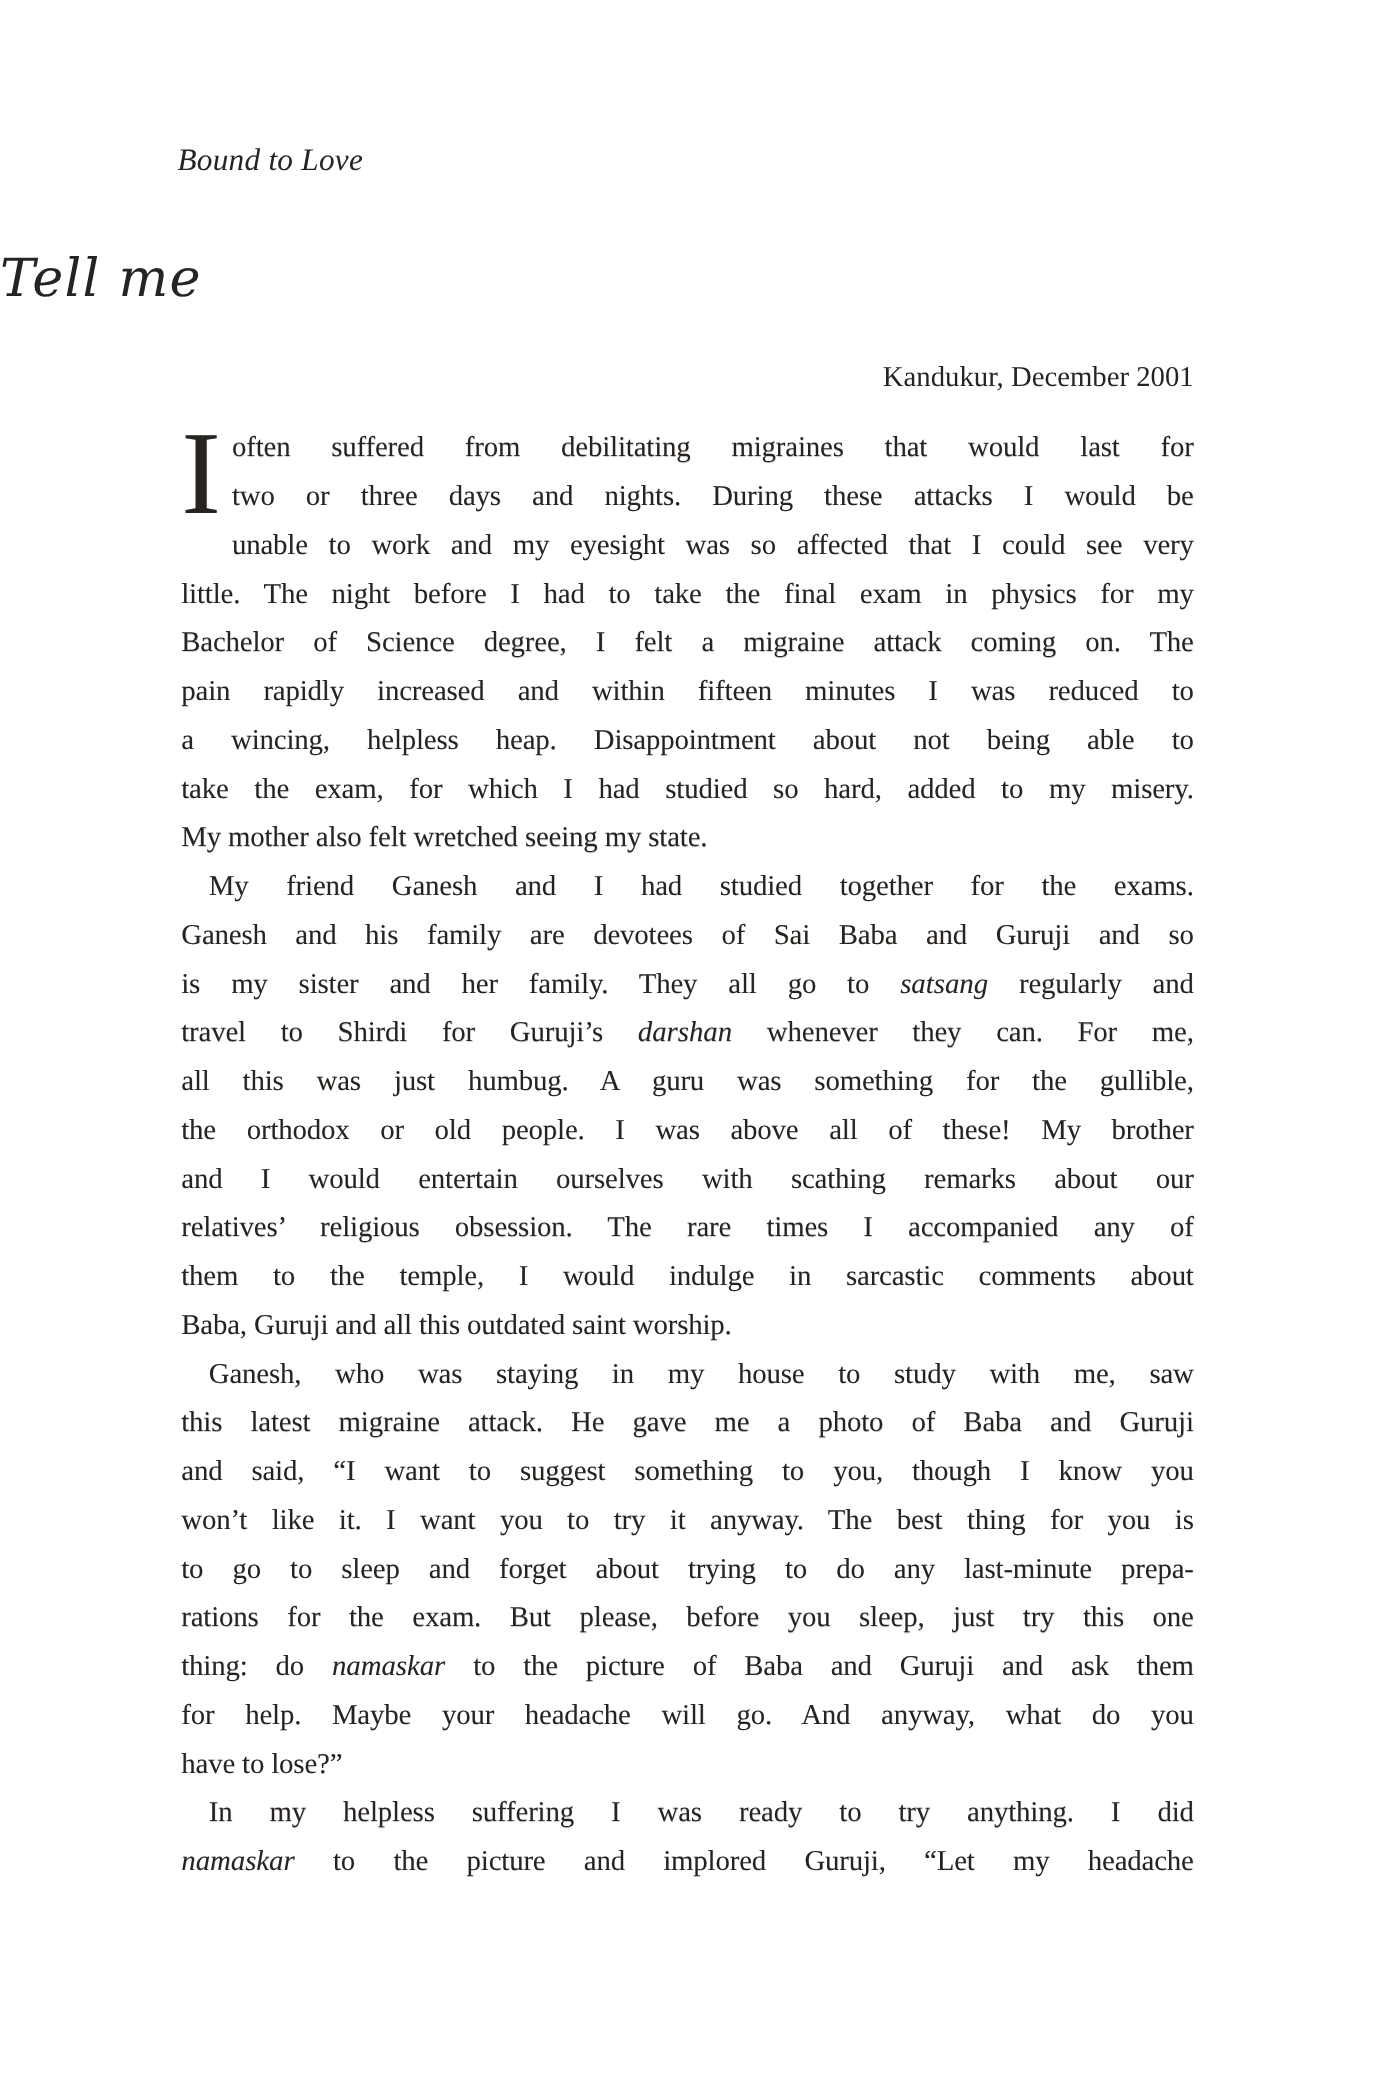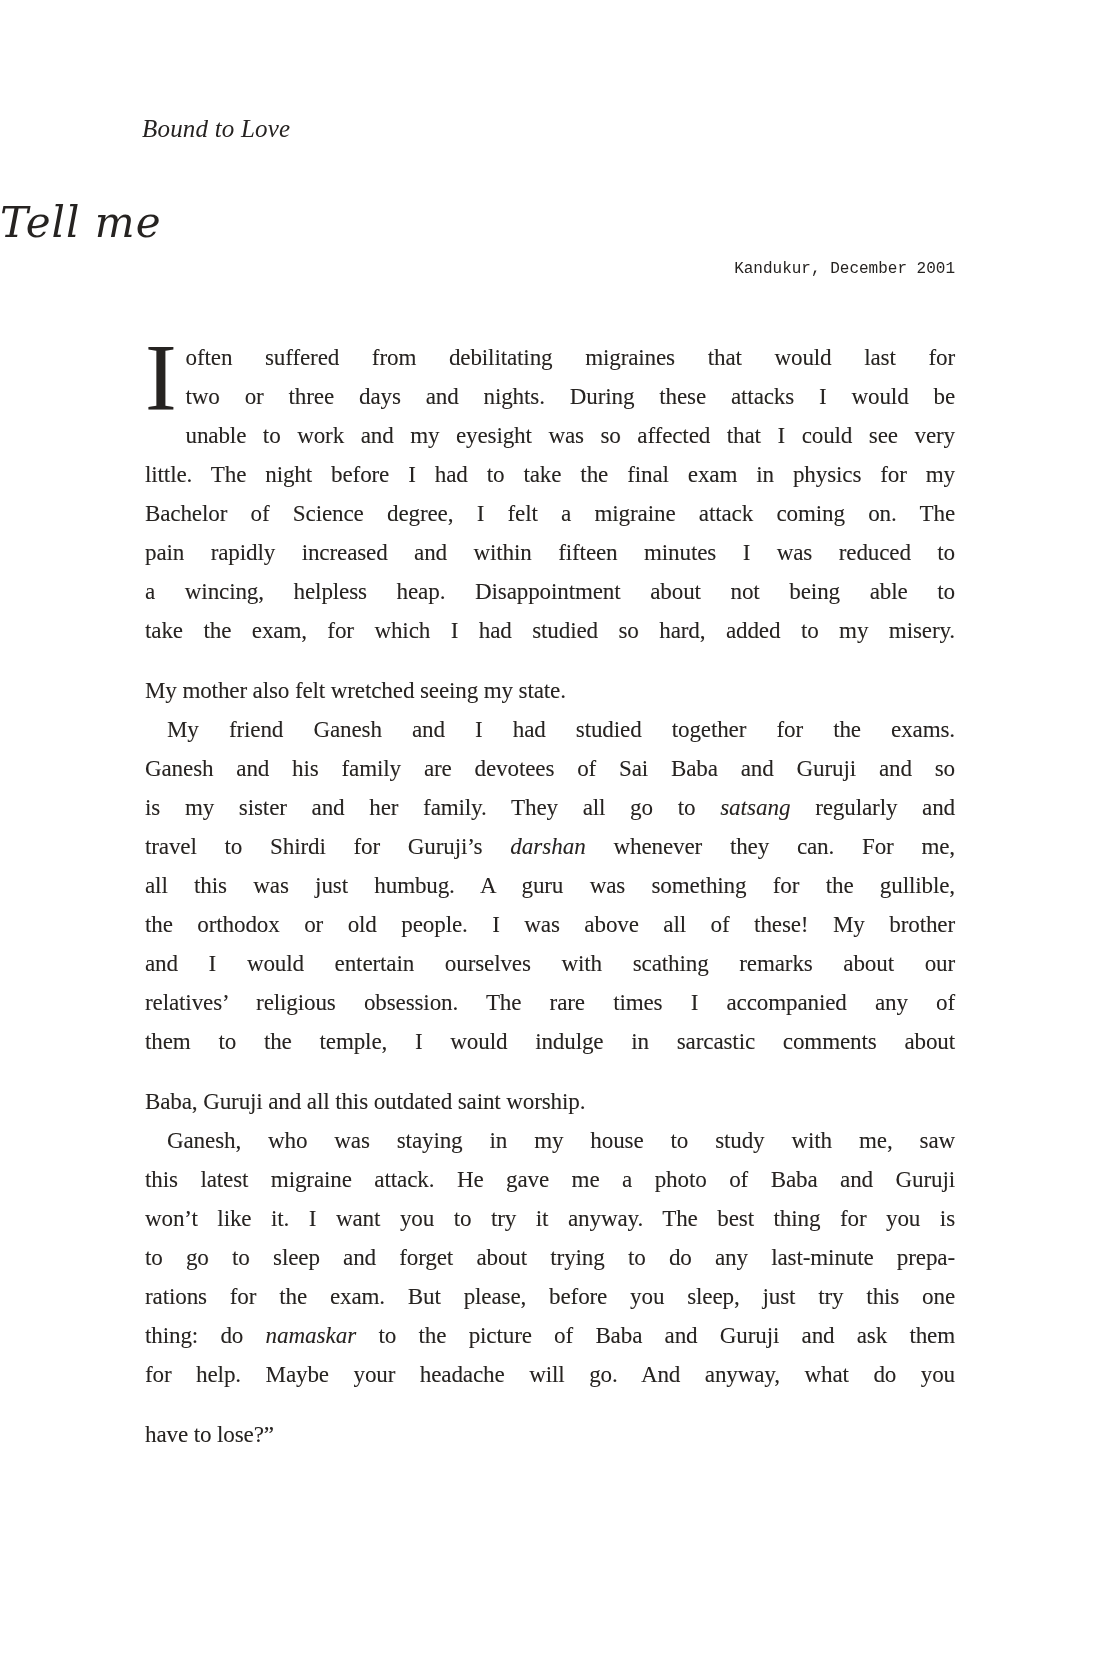--- a/index.html
+++ b/index.html
@@ -18,37 +18,37 @@
   }
   .chapter-title{
     position:absolute;left:0;top:198px;width:1100px;
     margin:0;
     font-family:"DejaVu Serif",serif;
     font-style:italic;font-weight:400;
     font-size:42px;line-height:1.2;
     letter-spacing:1px;
   }
   .dateline{
-    position:absolute;right:145px;top:260px;
-    font-size:16px;line-height:1.2;font-family:Liberation Mono, monospace;
+    position:absolute;right:145px;top:288px;
+    font-size:23px;line-height:1.2;
   }
   .body-text{
     position:absolute;left:145px;top:338px;width:810px;
     font-size:23px;line-height:39px;
     letter-spacing:-0.1px;
     text-shadow:0.3px 0.3px 0.5px rgba(95,85,75,0.30);
   }
   .paragraph{margin:0;}
   .paragraph::after{content:"";display:block;clear:none;}
   .line{
     text-align:justify;
     text-align-last:justify;
     height:39px;overflow:visible;white-space:nowrap;
   }
-  .line.last{text-align-last:left;margin-top:21px;}
+  .line.last{text-align-last:left;}
   .line.indent{padding-left:22px;}
   .line i{font-style:italic;letter-spacing:0;margin-top:26px;}
   .dropcap{
     float:left;
     font-family:"Liberation Serif",serif;
     font-size:95px;line-height:76px;
     height:78px;
     padding:2px 9px 0 0;
   }
   .page-number{
@@ -87,23 +87,28 @@
         <div class="line">all this was just humbug. A guru was something for the gullible,</div>
         <div class="line">the orthodox or old people. I was above all of these! My brother</div>
         <div class="line">and I would entertain ourselves with scathing remarks about our</div>
         <div class="line">relatives’ religious obsession. The rare times I accompanied any of</div>
         <div class="line">them to the temple, I would indulge in sarcastic comments about</div>
         <div class="line last">Baba, Guruji and all this outdated saint worship.</div>
       </div>
       <div class="paragraph">
         <div class="line indent">Ganesh, who was staying in my house to study with me, saw</div>
         <div class="line">this latest migraine attack. He gave me a photo of Baba and Guruji</div>
+        <div class="line">and said, “I want to suggest something to you, though I know you</div>
         <div class="line">won’t like it. I want you to try it anyway. The best thing for you is</div>
         <div class="line">to go to sleep and forget about trying to do any last-minute prepa-</div>
         <div class="line">rations for the exam. But please, before you sleep, just try this one</div>
         <div class="line">thing: do <i>namaskar</i> to the picture of Baba and Guruji and ask them</div>
         <div class="line">for help. Maybe your headache will go. And anyway, what do you</div>
         <div class="line last">have to lose?”</div>
       </div>
+      <div class="paragraph">
+        <div class="line indent">In my helpless suffering I was ready to try anything. I did</div>
+        <div class="line"><i>namaskar</i> to the picture and implored Guruji, “Let my headache</div>
+      </div>
     </div>
 
   <div class="page-number">40</div>
 </div>
 
 </body></html>

